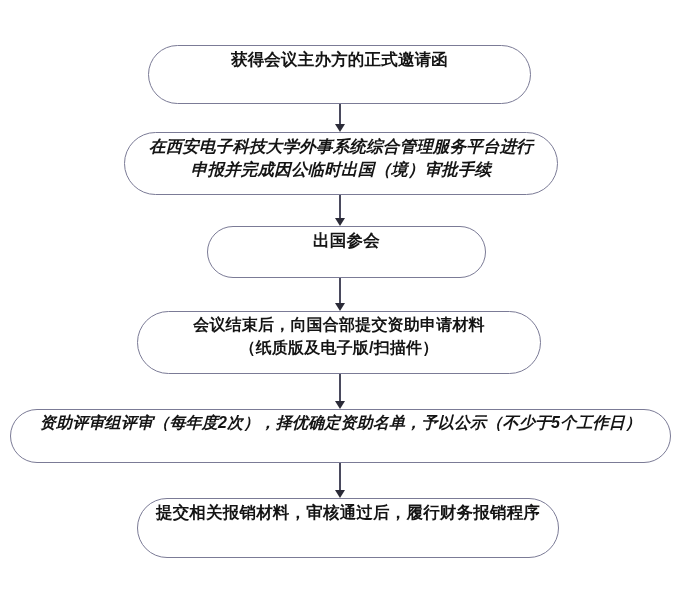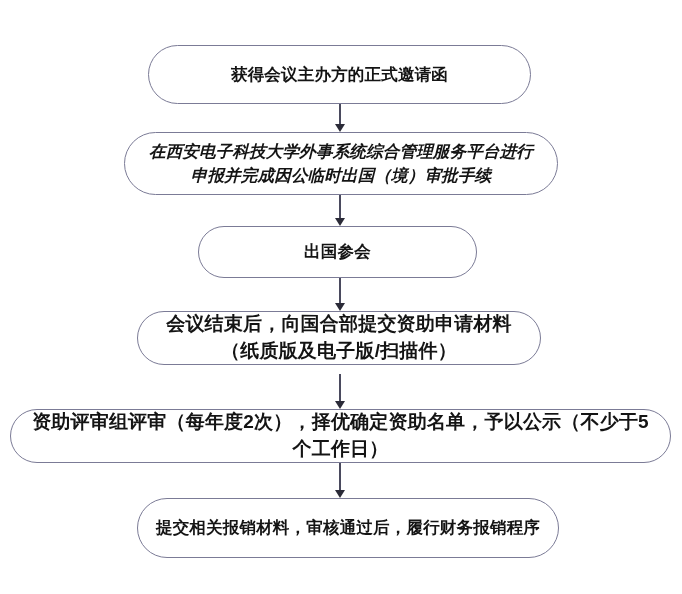--- a/index.html
+++ b/index.html
@@ -18,21 +18,21 @@
     position: relative;
     width: 682px;
     height: 594px;
     background: #ffffff;
   }
 
   .flow-node {
     position: absolute;
     box-sizing: border-box;
     display: flex;
-    align-items: center;
+    align-items: flex-start;
     justify-content: center;
     text-align: center;
     background: #ffffff;
     border: 1.6px solid #7b7b96;
     border-radius: 999px;
     color: #141414;
     font-weight: bold;
     letter-spacing: 0.2px;
     line-height: 1.42;
     padding: 2px 14px;
@@ -41,23 +41,23 @@
 
   .flow-node .node-text {
     display: block;
     width: 100%;
     white-space: pre-line;
   }
 
   
   #node-1 { left: 148px; top: 45px;  width: 383px; height: 59px;  font-size: 16.5px; }
   #node-2 { left: 124px; top: 132px; width: 434px; height: 63px;  font-size: 16.5px; font-style: italic; }
-  #node-3 { left: 198px; top: 226px; width: 279px; height: 52px;  font-size: 16.5px; }
-  #node-4 { left: 137px; top: 311px; width: 404px; height: 54px;  font-size: 19px; }
-  #node-5 { left: 10px;  top: 409px; width: 661px; height: 54px;  font-size: 19px; }
+  #node-3 { left: 207px; top: 226px; width: 279px; height: 52px;  font-size: 16.5px; }
+  #node-4 { left: 137px; top: 311px; width: 404px; height: 63px;  font-size: 16px; }
+  #node-5 { left: 10px;  top: 409px; width: 661px; height: 54px;  font-size: 16px; font-style: italic; }
   #node-6 { left: 137px; top: 498px; width: 422px; height: 60px;  font-size: 16.5px; }
 
   
   .connector {
     position: absolute;
     width: 18px;
     display: flex;
     flex-direction: column;
     align-items: center;
   }

